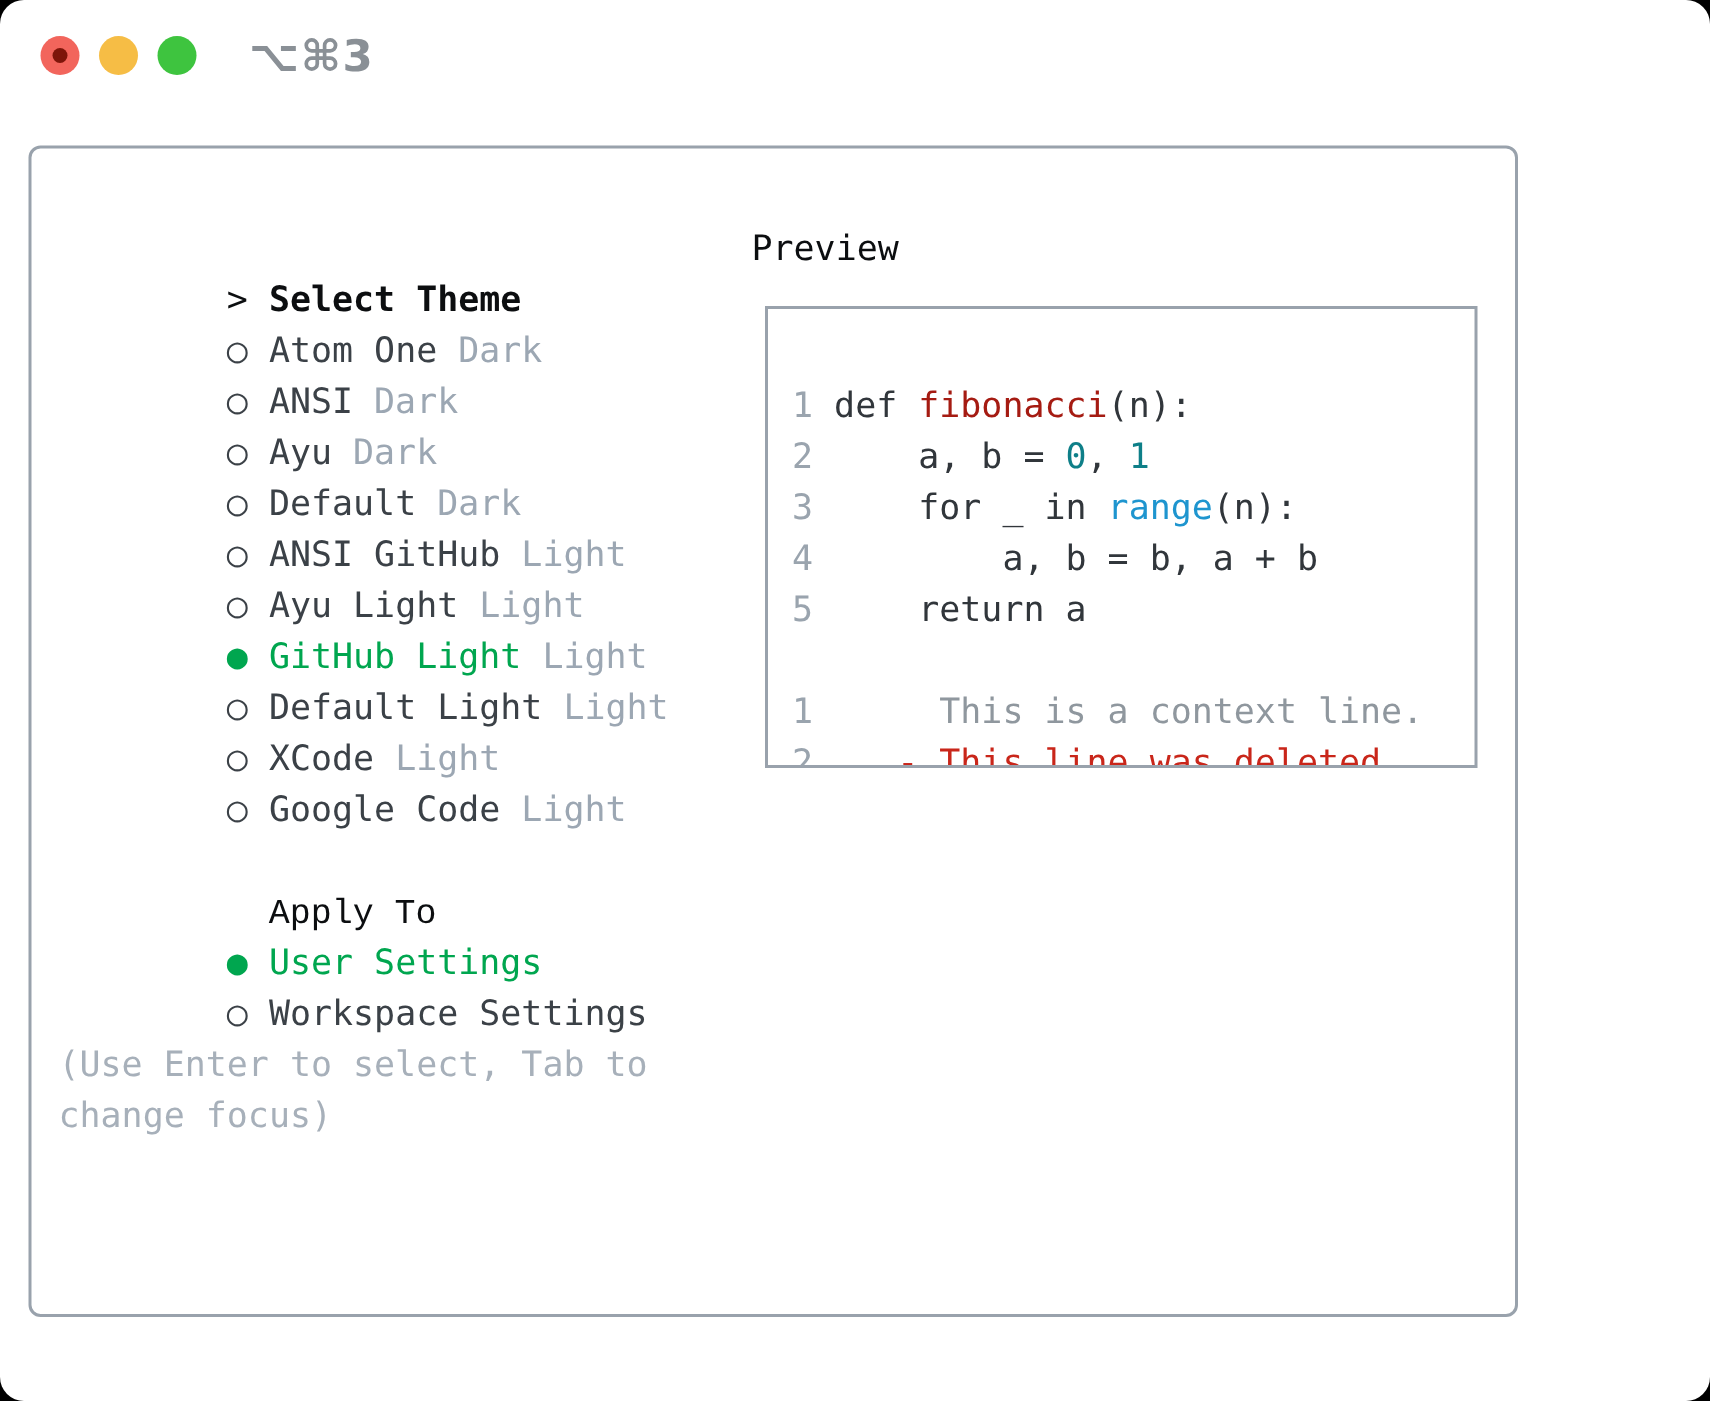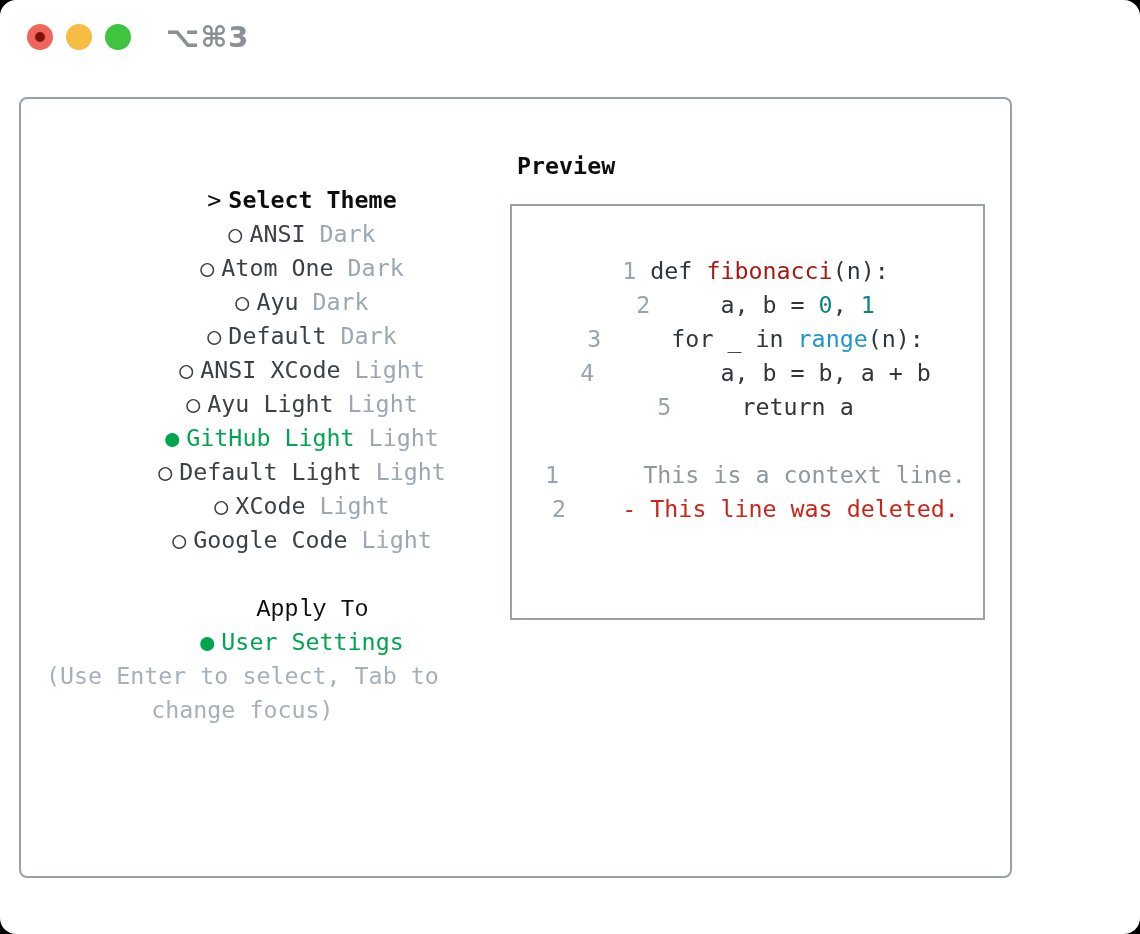--- a/index.html
+++ b/index.html
@@ -21,35 +21,35 @@
     font-family:"DejaVu Sans",sans-serif;font-size:29px;font-weight:700;
     color:var(--shortcut-gray);letter-spacing:1px;
   }
   
   .panel{
     position:absolute;left:19px;top:97px;width:993px;height:781px;
     border:2px solid var(--border-gray);border-radius:8px;box-sizing:border-box;
     font-size:23.3px;line-height:34px;color:var(--name-ink);
   }
   .left-col{position:absolute;left:18px;top:50px;}
-  .row{height:34px;line-height:34px;white-space:pre;text-align:center;}
+  .row{height:34px;line-height:34px;white-space:pre;}
   .marker{display:inline-block;width:2ch;color:var(--name-ink);}
   .row.selected .marker,.row.selected .name{color:var(--accent-green);}
   .prompt{display:inline-block;width:2ch;color:var(--title-ink);}
   .hdr{font-weight:bold;color:var(--title-ink);}
   .name{color:var(--name-ink);}
   .variant{color:var(--suffix-gray);margin-left:1ch;}
   .apply-title{margin-left:2ch;color:var(--title-ink);font-family:Liberation Mono, monospace;}
   .hint{color:var(--hint-gray);}
   
-  .preview-label{position:absolute;left:480px;top:50px;height:34px;line-height:34px;font-weight:bold;color:var(--title-ink);margin-left:16px;}
+  .preview-label{position:absolute;left:480px;top:50px;height:34px;line-height:34px;font-weight:normal;color:var(--title-ink);}
   .preview-box{
-    position:absolute;left:489px;top:105px;width:475px;height:416px;
+    position:absolute;left:489px;top:105px;width:475px;height:308px;
     border:2px solid var(--border-gray);box-sizing:border-box;
-    padding:14px 0 0 16px;overflow:hidden;text-align:center;
+    padding:14px 0 0 16px;overflow:hidden;
   }
   .cline{height:34px;line-height:34px;white-space:pre;color:var(--code-ink);}
   .lnum{color:var(--lnum-gray);}
   .fn{color:var(--fn-red);}
   .lit{color:var(--num-teal);}
   .builtin{color:var(--builtin-blue);}
   .ctx{color:var(--context-gray);}
   .del{color:var(--diff-del-red);}
   .add{color:var(--diff-add-green);}
 </style>
@@ -68,33 +68,33 @@
   </div>
 
   <div class="panel">
 
     <div class="left-col">
       <div class="row">
         <span class="prompt">&gt;</span><span class="hdr">Select Theme</span>
       </div>
 
       <div class="row">
-        <span class="marker">○</span><span class="name">ANSI</span><span class="variant">Dark</span>
+        <span class="marker">○</span><span class="name">Atom One</span><span class="variant">Dark</span>
       </div>
       <div class="row">
-        <span class="marker">○</span><span class="name">Atom One</span><span class="variant">Dark</span>
+        <span class="marker">○</span><span class="name">ANSI</span><span class="variant">Dark</span>
       </div>
       <div class="row">
         <span class="marker">○</span><span class="name">Ayu</span><span class="variant">Dark</span>
       </div>
       <div class="row">
         <span class="marker">○</span><span class="name">Default</span><span class="variant">Dark</span>
       </div>
       <div class="row">
-        <span class="marker">○</span><span class="name">ANSI XCode</span><span class="variant">Light</span>
+        <span class="marker">○</span><span class="name">ANSI GitHub</span><span class="variant">Light</span>
       </div>
       <div class="row">
         <span class="marker">○</span><span class="name">Ayu Light</span><span class="variant">Light</span>
       </div>
       <div class="row selected">
         <span class="marker">●</span><span class="name">GitHub Light</span><span class="variant">Light</span>
       </div>
       <div class="row">
         <span class="marker">○</span><span class="name">Default Light</span><span class="variant">Light</span>
       </div>
@@ -105,20 +105,23 @@
         <span class="marker">○</span><span class="name">Google Code</span><span class="variant">Light</span>
       </div>
 
       <div class="row"></div>
 
       <div class="row">
         <span class="apply-title">Apply To</span>
       </div>
       <div class="row selected">
         <span class="marker">●</span><span class="name">User Settings</span>
+      </div>
+      <div class="row">
+        <span class="marker">○</span><span class="name">Workspace Settings</span>
       </div>
 
       <div class="row"></div>
 
       <div class="row hint">(Use Enter to select, Tab to</div>
       <div class="row hint">change focus)</div>
     </div>
 
     <div class="preview-label">Preview</div>
 

